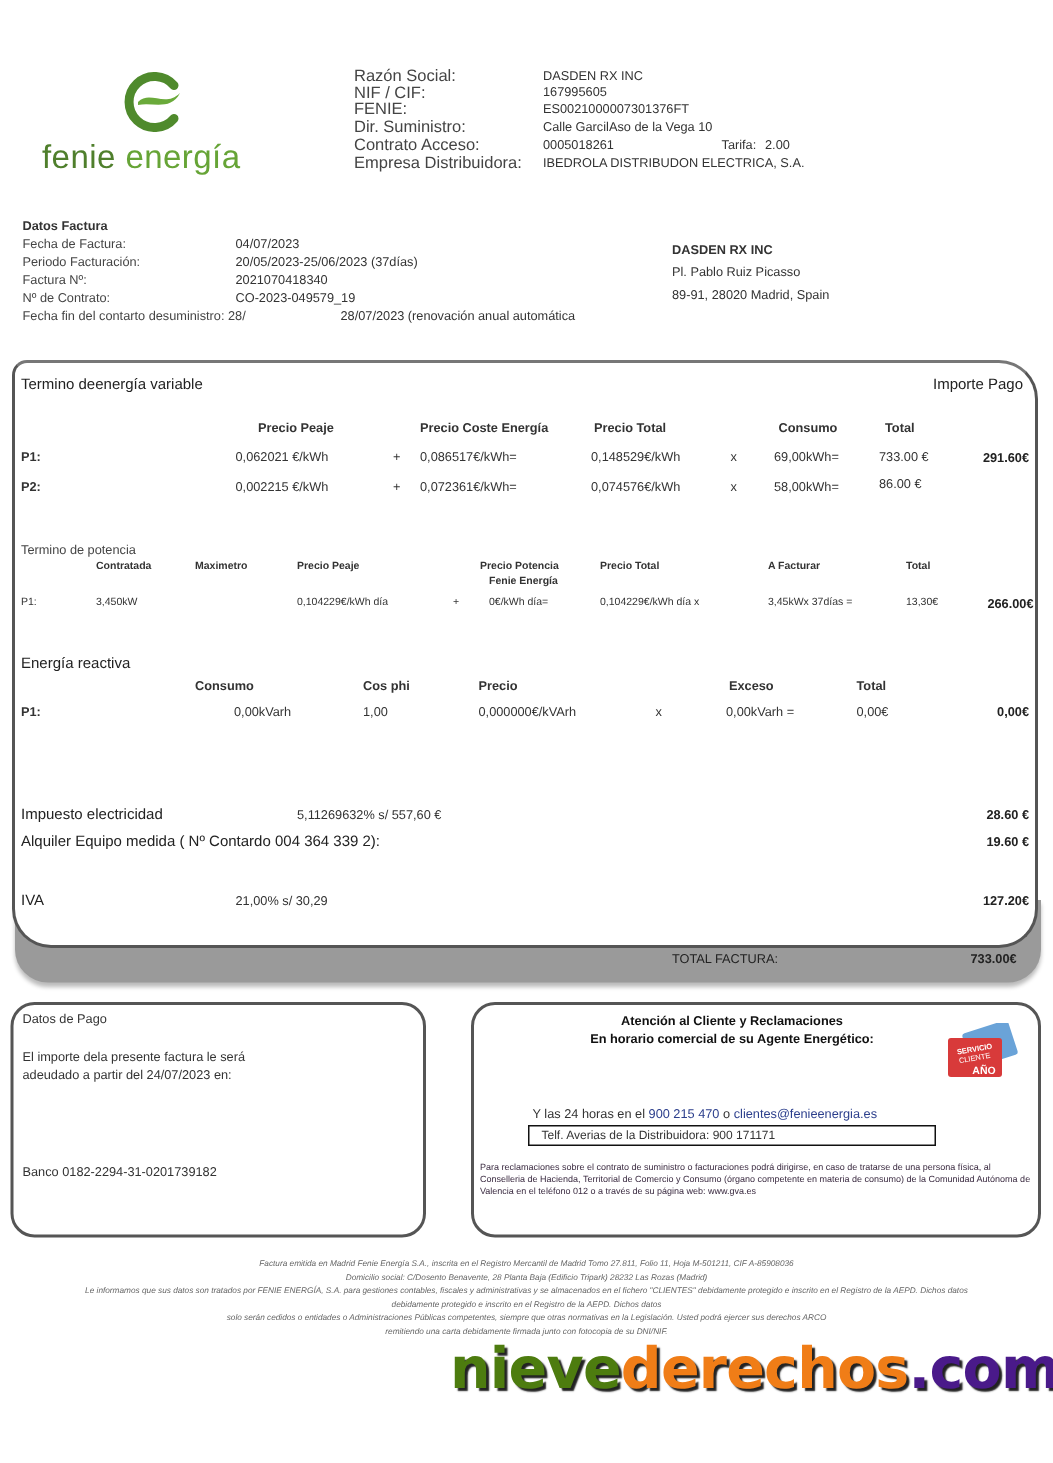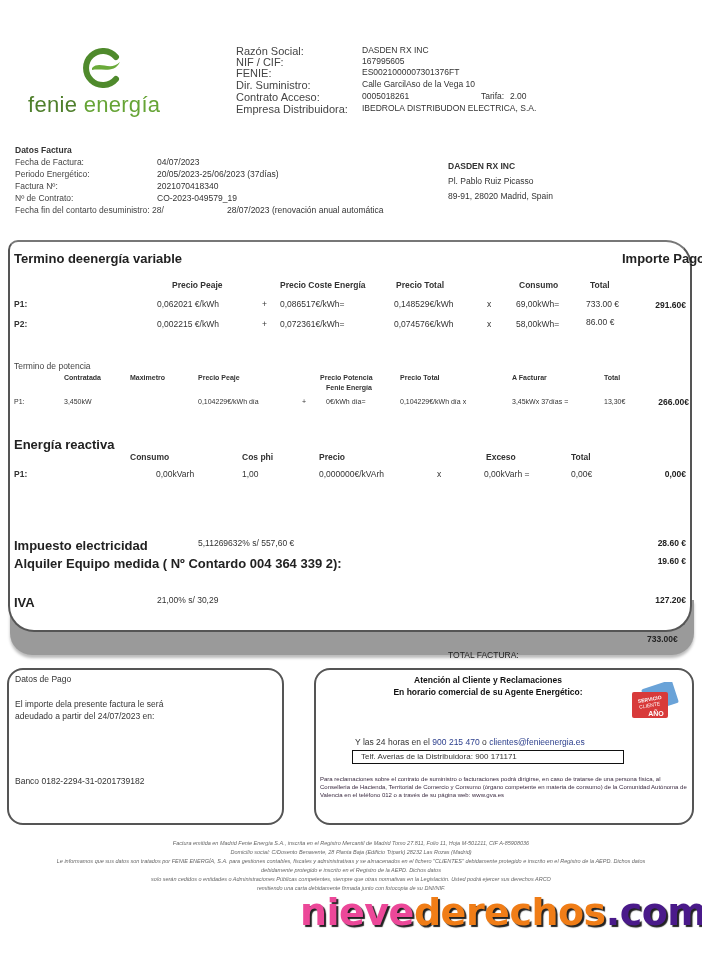--- a/index.html
+++ b/index.html
@@ -21,24 +21,24 @@
 
   
   .df-title { left: 15px; top: 145px; font-size: 8.5px; font-weight: bold; color: #333; }
   .df-lbl { left: 15px; font-size: 8.5px; color: #444; }
   .df-val { left: 157px; font-size: 8.5px; color: #333; }
   .addr { left: 448px; font-size: 8.5px; color: #333; font-weight: bold; }
 
   
   .main-shadow { left: 10px; top: 600px; width: 684px; height: 55px; background: #9a9a9a; border-radius: 0 0 22px 22px; box-shadow: 0 3px 3px #bbb; }
   .main-box { left: 8px; top: 240px; width: 684px; height: 392px; background: #fff; border: 2px solid #555; border-radius: 10px 26px 26px 26px; border-top-color: #777; }
-  .total-lbl { left: 448px; top: 634px; font-size: 8.5px; color: #222; margin-top: 16px; }
+  .total-lbl { left: 448px; top: 634px; font-size: 8.5px; color: #222; }
   .total-val { left: 647px; top: 634px; font-size: 8.5px; color: #222; font-weight: bold; }
 
-  .sec-title { font-size: 13px; font-weight: bold; color: #222; }
+  .sec-title { font-size: 10px; font-weight: normal; color: #222; }
   .sec-title-light { font-size: 8.5px; color: #444; }
   .col-h { font-size: 8.5px; font-weight: bold; color: #333; }
   .col-h-s { font-size: 7px; font-weight: bold; color: #333; }
   .cell { font-size: 8.5px; color: #333; }
   .cell-s { font-size: 7px; color: #333; }
   .amt { font-size: 8.5px; font-weight: bold; color: #222; text-align: right; width: 60px; }
 
   
   .pay-box { left: 7px; top: 668px; width: 277px; height: 157px; border: 2px solid #555; border-radius: 16px; }
   .cust-box { left: 314px; top: 668px; width: 380px; height: 157px; border: 2px solid #555; border-radius: 16px; }
@@ -46,21 +46,21 @@
   .phone-line { left: 355px; top: 737px; font-size: 8.5px; color: #333; }
   .phone-line .blue { color: #2b3e8c; }
   .averias { left: 352px; top: 750px; width: 272px; height: 14px; border: 1.5px solid #111; font-size: 8px; color: #333; padding-left: 8px; line-height: 11px; }
   .reclam { left: 320px; top: 775px; width: 368px; font-size: 6px; line-height: 8.2px; color: #3a2a40; white-space: normal; }
 
   .badge { left: 630px; top: 682px; width: 50px; height: 40px; }
 
   .footer-line { left: 0; width: 702px; text-align: center; font-size: 5.5px; font-style: italic; color: #666; }
 
   .brand { left: 300px; top: 890px; font-size: 38px; font-weight: bold; letter-spacing: -0.5px; font-family: "DejaVu Sans", sans-serif; text-shadow: 2px 2px 1px #222; }
-  .brand .p1 { color: #ec4899; }
+  .brand .p1 { color: #4d7c0f; }
   .brand .p2 { color: #f07d17; }
   .brand .p3 { color: #4a1a8a; }
 </style>
 </head>
 <body>
 
 <div class="abs logo-mark">
   <svg width="46" height="40" viewBox="0 0 46 40">
     <path d="M38 9 A17 17 0 1 0 38 31" fill="none" stroke="#4f8a2c" stroke-width="6" stroke-linecap="round"></path>
     <path d="M14 20 C 22 12, 32 24, 42 14 C 36 26, 24 20, 14 22 Z" fill="#6aaa3a"></path>
@@ -85,21 +85,21 @@
   <div class="abs txt hdr-val" style="top:91px; left:481px">Tarifa:</div>
   <div class="abs txt hdr-val" style="top:91px; left:510px">2.00</div>
   <div class="abs txt hdr-lbl" style="top:103px">Empresa Distribuidora:</div>
   <div class="abs txt hdr-val" style="top:103px">IBEDROLA DISTRIBUDON ELECTRICA, S.A.</div>
 </div>
 
 <div>
   <div class="abs txt df-title">Datos Factura</div>
   <div class="abs txt df-lbl" style="top:157px">Fecha de Factura:</div>
   <div class="abs txt df-val" style="top:157px">04/07/2023</div>
-  <div class="abs txt df-lbl" style="top:169px">Periodo Energético:</div>
+  <div class="abs txt df-lbl" style="top:169px">Periodo Facturación:</div>
   <div class="abs txt df-val" style="top:169px">20/05/2023-25/06/2023 (37días)</div>
   <div class="abs txt df-lbl" style="top:181px">Factura Nº:</div>
   <div class="abs txt df-val" style="top:181px">2021070418340</div>
   <div class="abs txt df-lbl" style="top:193px">Nº de Contrato:</div>
   <div class="abs txt df-val" style="top:193px">CO-2023-049579_19</div>
   <div class="abs txt df-lbl" style="top:205px">Fecha fin del contarto desuministro: 28/</div>
   <div class="abs txt df-val" style="top:205px; left:227px">28/07/2023 (renovación anual automática</div>
 </div>
 
 <div>

